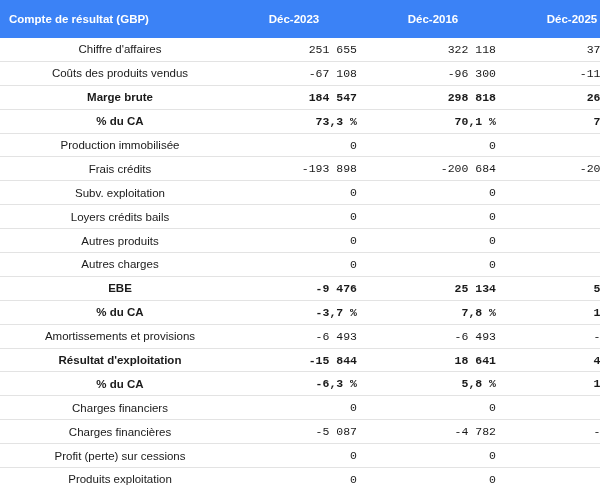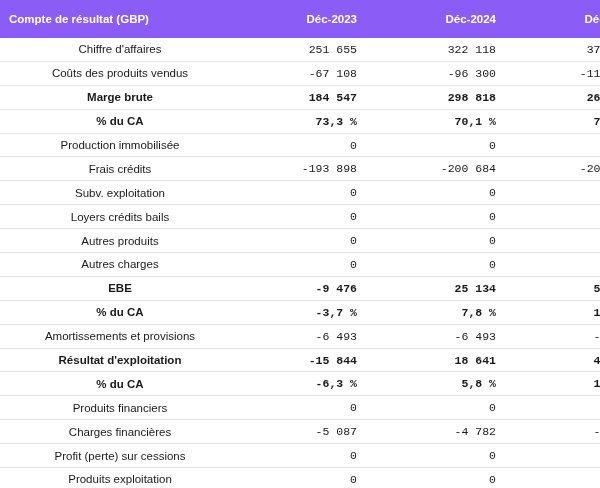--- a/index.html
+++ b/index.html
@@ -21,34 +21,33 @@
     width: 600px;
     border-collapse: collapse;
     table-layout: fixed;
     font-size: 11.5px;
   }
   table.pl th, table.pl td {
     padding: 0;
     vertical-align: middle;
   }
   thead th {
-    background: #8b5cf6;
+    background: #3b82f6;
     color: #ffffff;
     font-weight: bold;
     font-size: 11.5px;
     height: 38px;
     line-height: 25px;
   }
   thead th.label-col {
     text-align: left;
     padding-left: 9px;
     width: 222px;
   }
   thead th.num-col {
-    text-align: right;
     padding-right: 13px;
     width: 126px;
     margin-top: 32px;
   }
   tbody tr {
     height: 22.9px;
   }
   tbody td {
     border-bottom: 1px solid #e3e3e3;
     height: 22.9px;
@@ -68,21 +67,21 @@
 </style>
 </head>
 <body>
 
 <div class="table-wrap">
   <table class="pl">
     <thead>
       <tr>
         <th class="label-col">Compte de résultat (GBP)</th>
         <th class="num-col">Déc-2023</th>
-        <th class="num-col">Déc-2024</th>
+        <th class="num-col">Déc-2016</th>
         <th class="num-col">Déc-2025</th>
       </tr>
     </thead>
     <tbody id="tbody">
         <tr>
           <td class="label">Chiffre d'affaires</td>
           <td class="num">251 655</td>
           <td class="num">322 118</td>
           <td class="num">376 878</td>
         </tr>
@@ -164,21 +163,21 @@
           <td class="num">18 641</td>
           <td class="num">49 963</td>
         </tr>
         <tr class="bold">
           <td class="label">% du CA</td>
           <td class="num">-6,3 %</td>
           <td class="num">5,8 %</td>
           <td class="num">13,3 %</td>
         </tr>
         <tr>
-          <td class="label">Produits financiers</td>
+          <td class="label">Charges financiers</td>
           <td class="num">0</td>
           <td class="num">0</td>
           <td class="num">0</td>
         </tr>
         <tr>
           <td class="label">Charges financières</td>
           <td class="num">-5 087</td>
           <td class="num">-4 782</td>
           <td class="num">-4 462</td>
         </tr>

